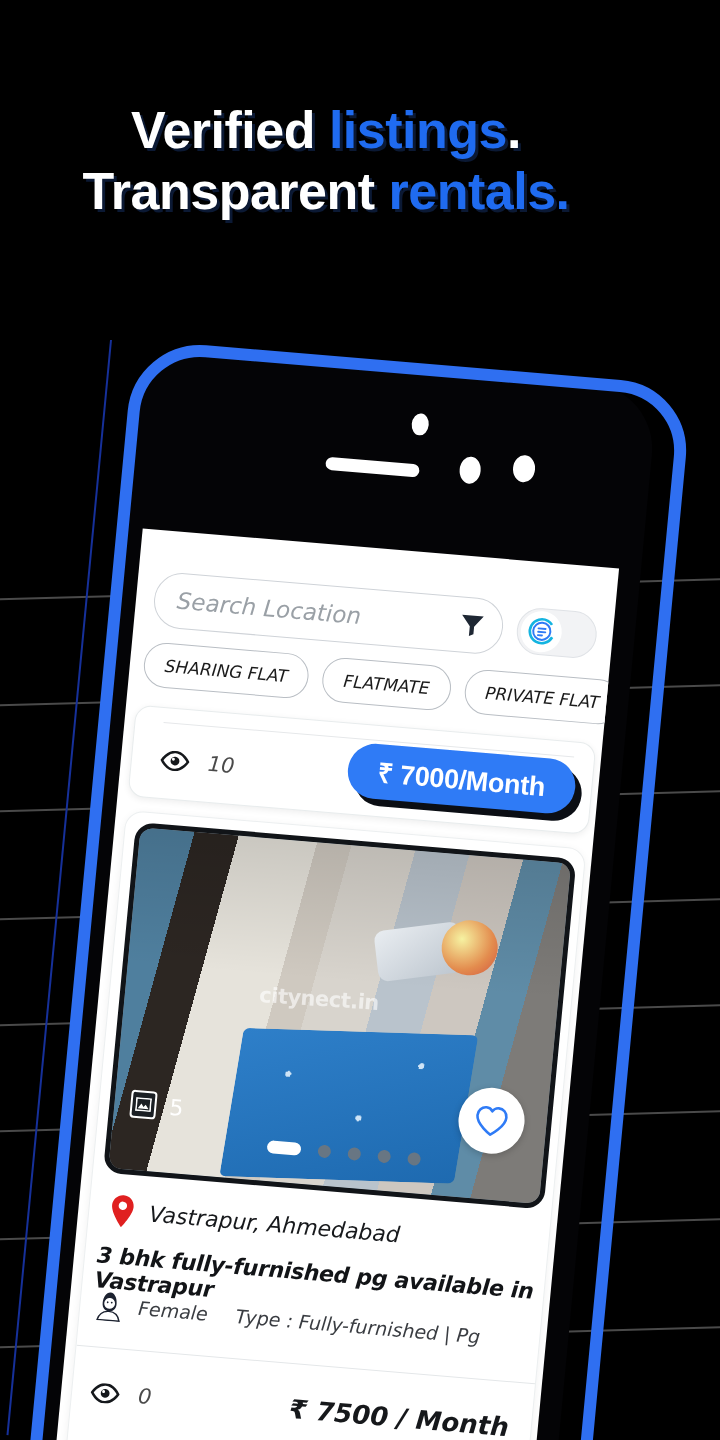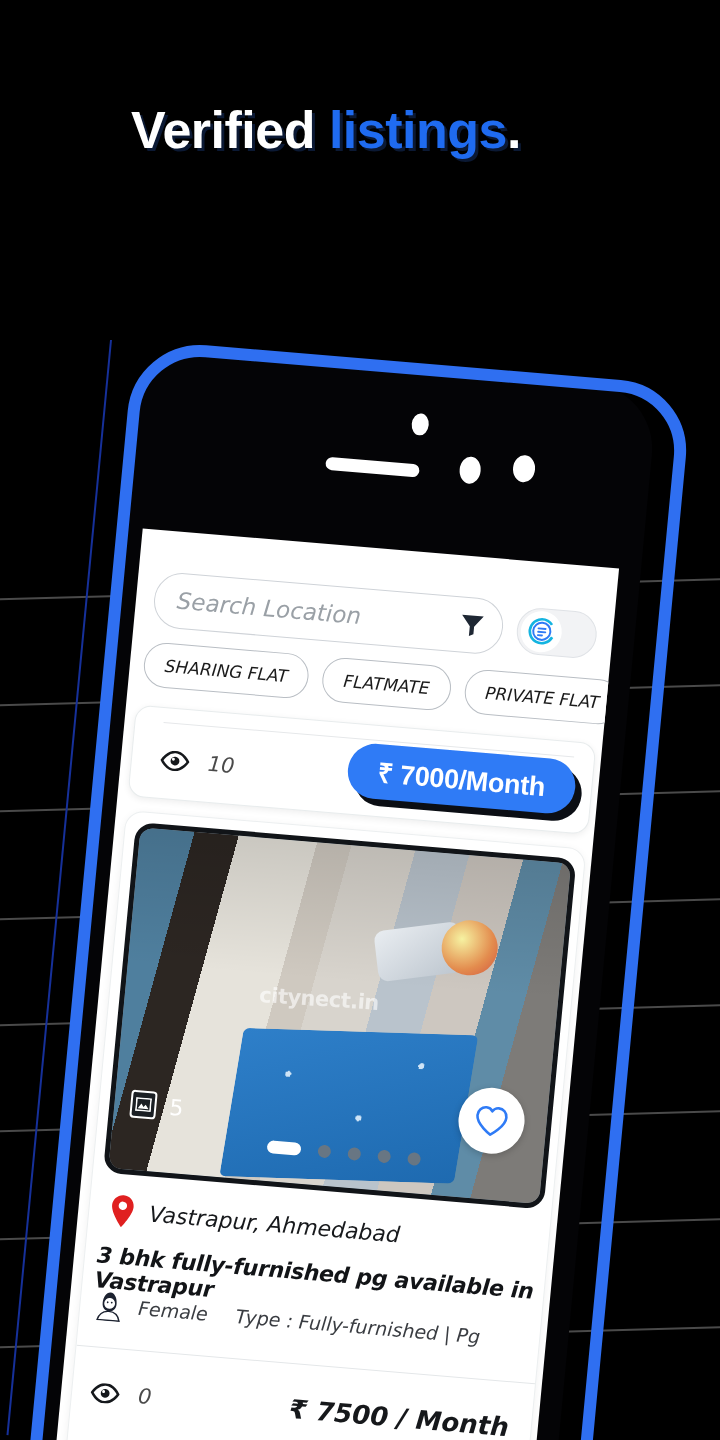--- a/index.html
+++ b/index.html
@@ -338,20 +338,21 @@
     <div class="grid-line" style="top:920px"></div>
     <div class="grid-line" style="top:1026px"></div>
     <div class="grid-line" style="top:1132px"></div>
     <div class="grid-line" style="top:1240px"></div>
     <div class="grid-line" style="top:1348px"></div>
     <div class="diag-line" style="left:110px; top:340px; transform: rotate(5.4deg);"></div>
   </div>
 
   <div id="headline">
     <span class="hl"><span>Verified </span><span class="accent">listings</span><span class="dotw">.</span></span>
+    <span class="hl"><span>Transparent </span><span class="accent">rentals</span><span class="accent">.</span></span>
   </div>
 
   <div id="phone-wrap">
     <div id="phone-body">
 
       <div id="speaker"></div>
       <div class="cam-dot" id="cam-top"></div>
       <div class="cam-dot" id="cam-a"></div>
       <div class="cam-dot" id="cam-b"></div>
 

